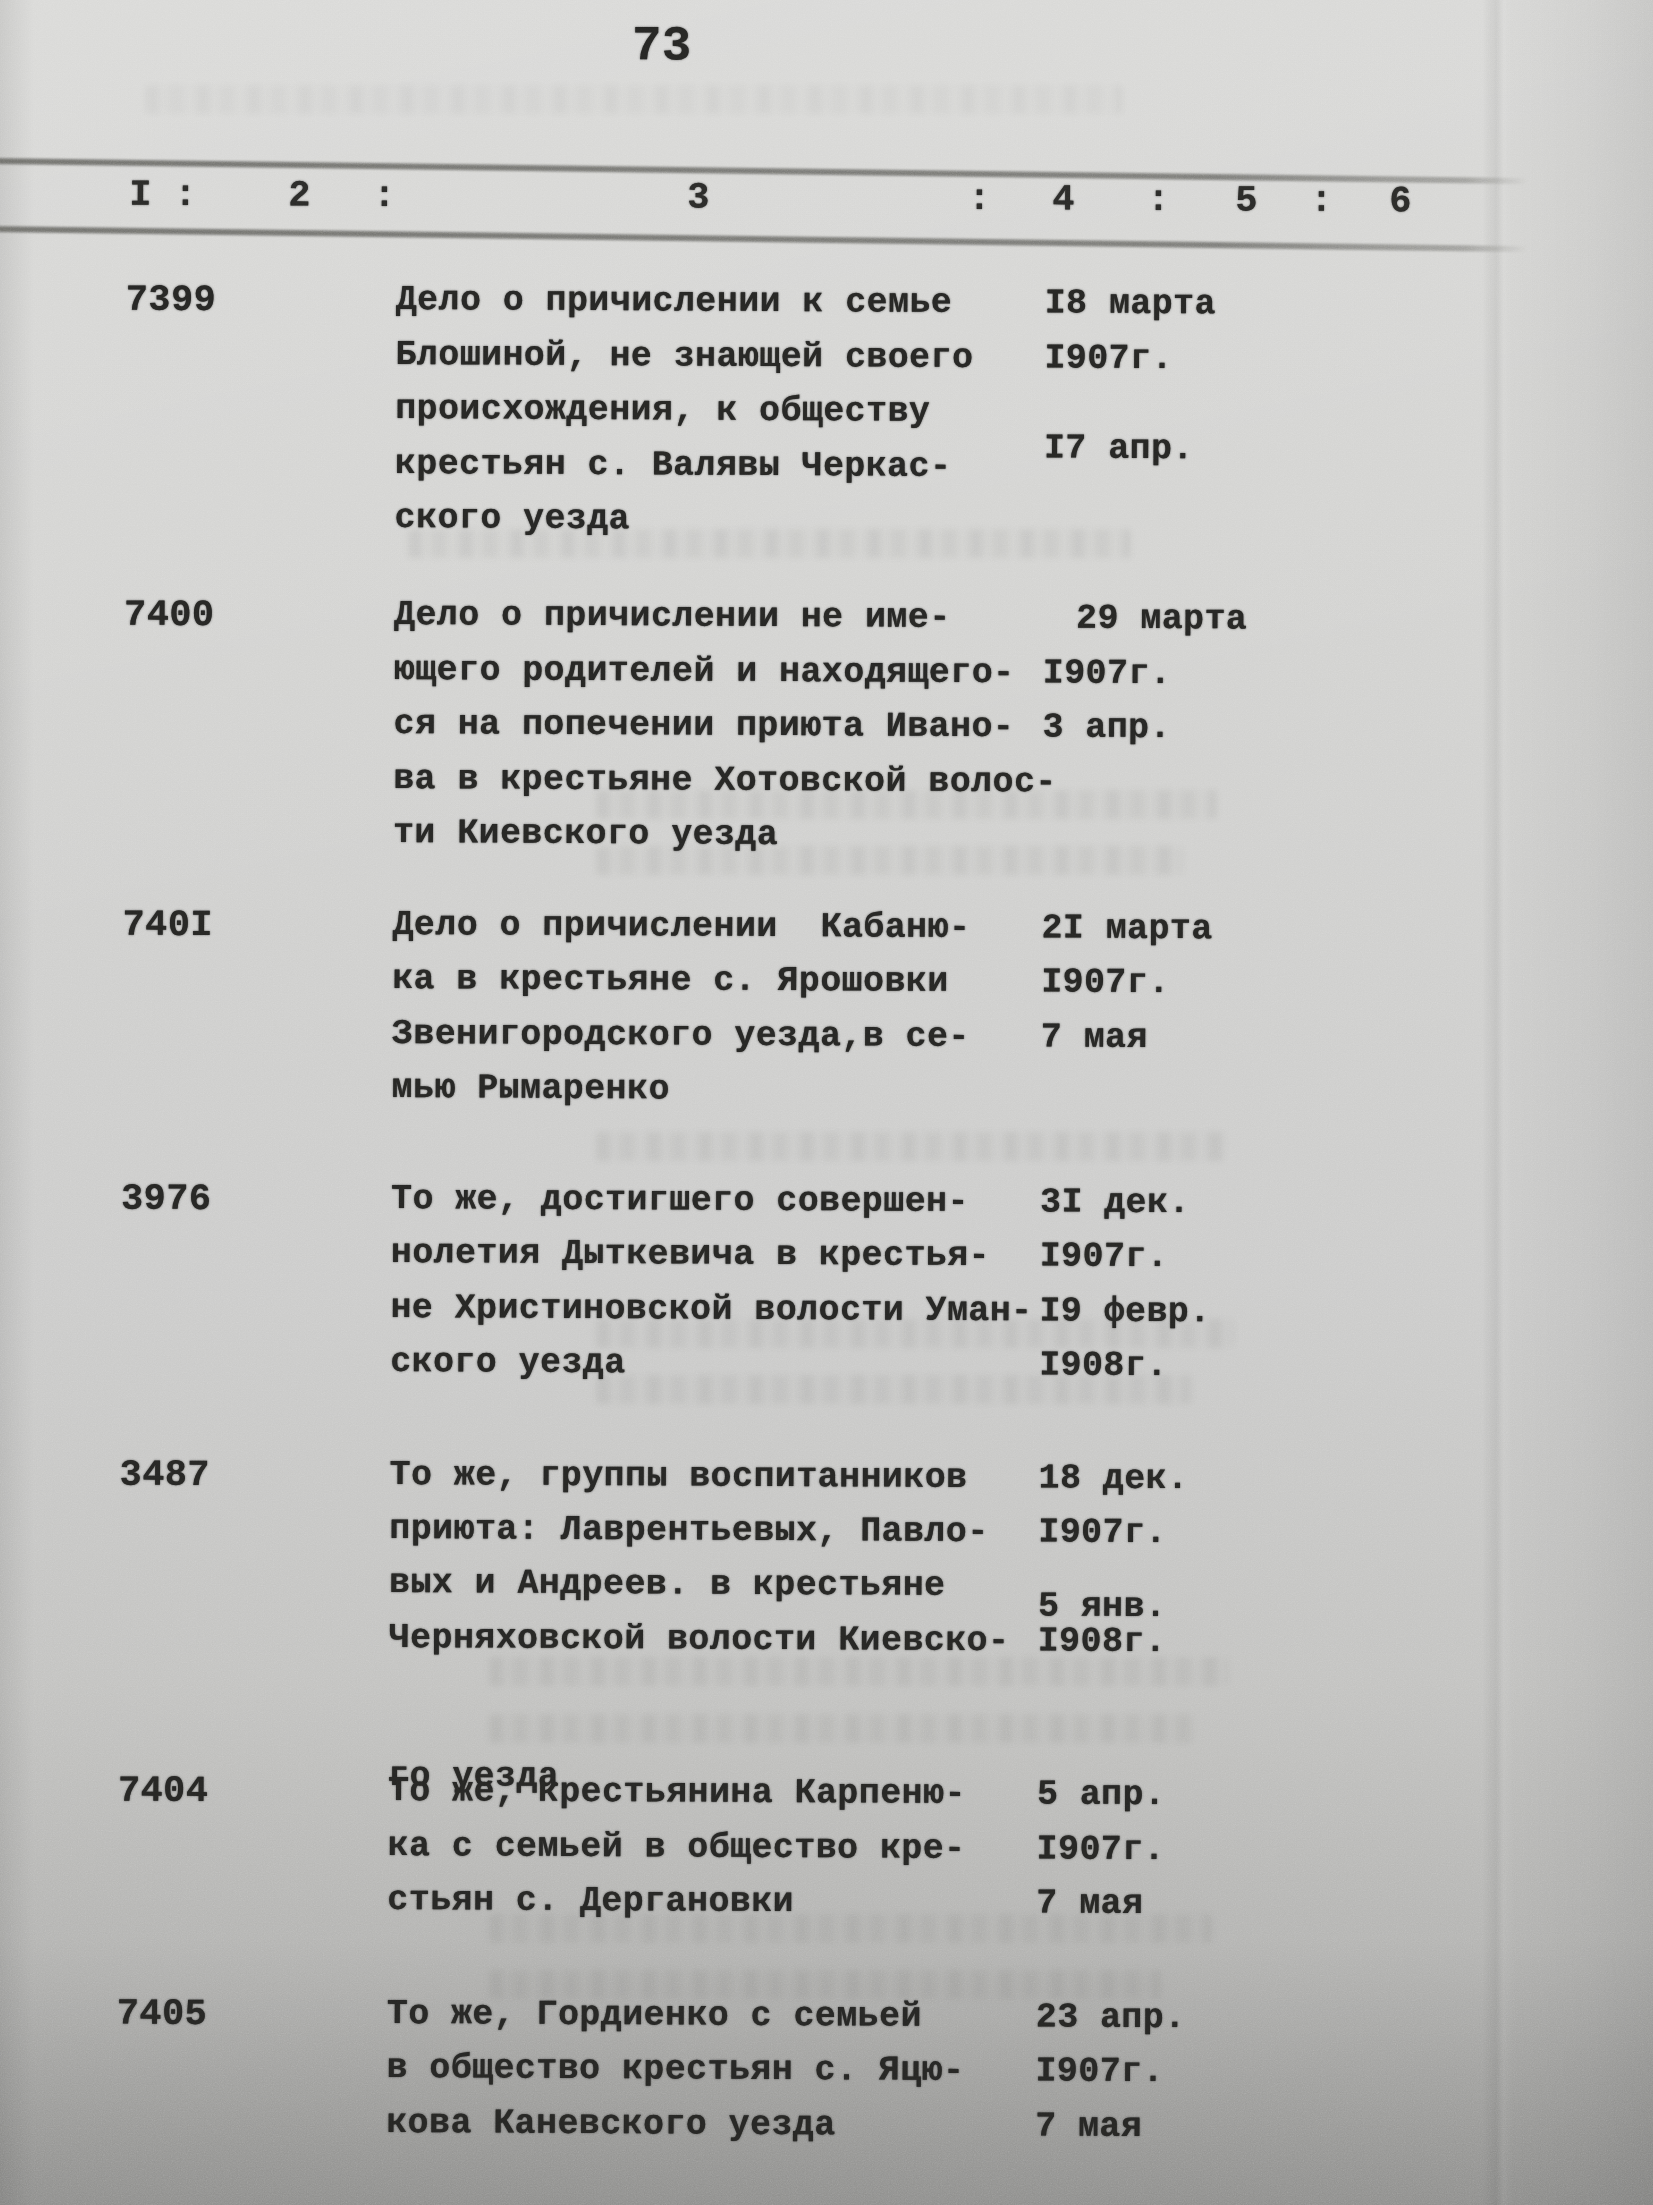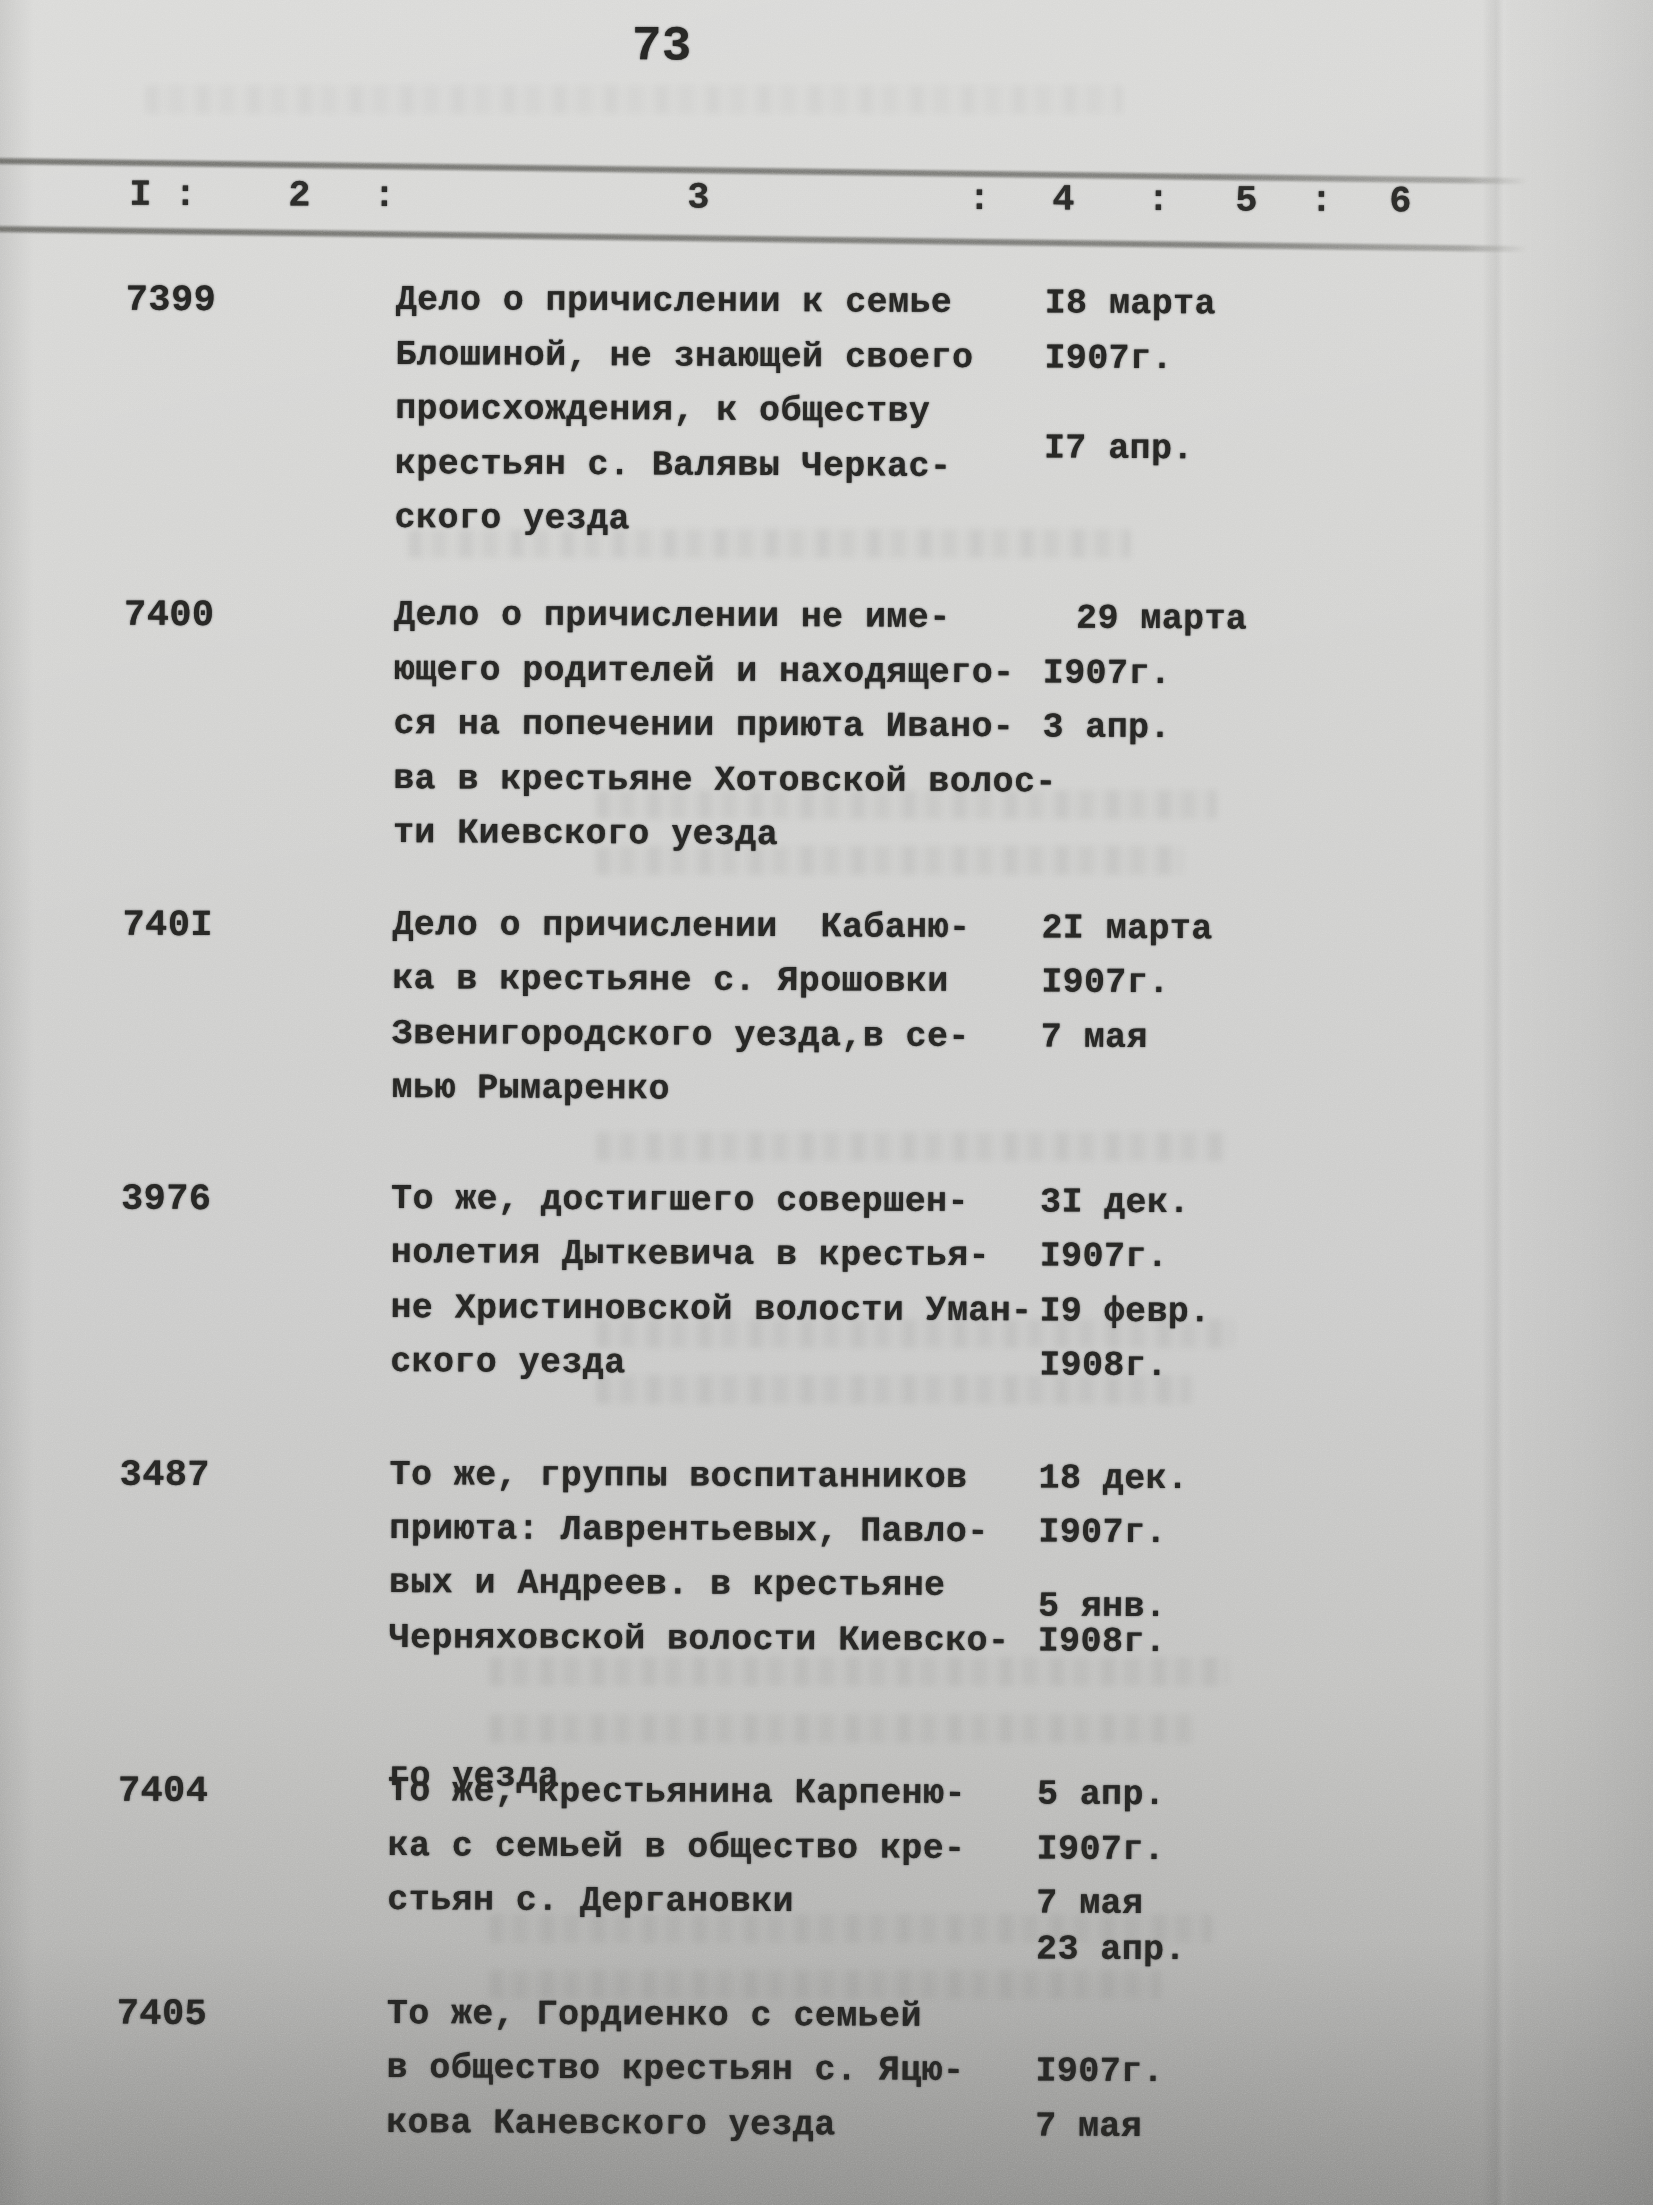--- a/index.html
+++ b/index.html
@@ -152,21 +152,21 @@
           <div class="t desc" style="left: 396px; top: 1773px;">То же, крестьянина Карпеню-</div>
           <div class="t date" style="left: 1045px; top: 1773px;">5 апр.</div>
           <div class="t desc" style="left: 396px; top: 1828px;">ка с семьей в общество кре-</div>
           <div class="t date" style="left: 1045px; top: 1828px;">I907г.</div>
           <div class="t desc" style="left: 396px; top: 1882px;">стьян с. Дергановки</div>
           <div class="t date" style="left: 1045px; top: 1882px;">7 мая</div>
         </div>
         <div>
           <div class="t num" style="left: 126px; top: 1996px;">7405</div>
           <div class="t desc" style="left: 396px; top: 1996px;">То же, Гордиенко с семьей</div>
-          <div class="t date" style="left: 1045px; top: 1928px;">23 апр.</div>
+          <div class="t date" style="left: 1045px; top: 1996px;">23 апр.</div>
           <div class="t desc" style="left: 396px; top: 2050px;">в общество крестьян с. Яцю-</div>
           <div class="t date" style="left: 1045px; top: 2050px;">I907г.</div>
           <div class="t desc" style="left: 396px; top: 2105px;">кова Каневского уезда</div>
           <div class="t date" style="left: 1045px; top: 2105px;">7 мая</div>
         </div>
       </div>
   </div>
 
   <svg class="grain" width="1654" height="2205" viewBox="0 0 1944 2592">
     <filter id="noiseFilter">

